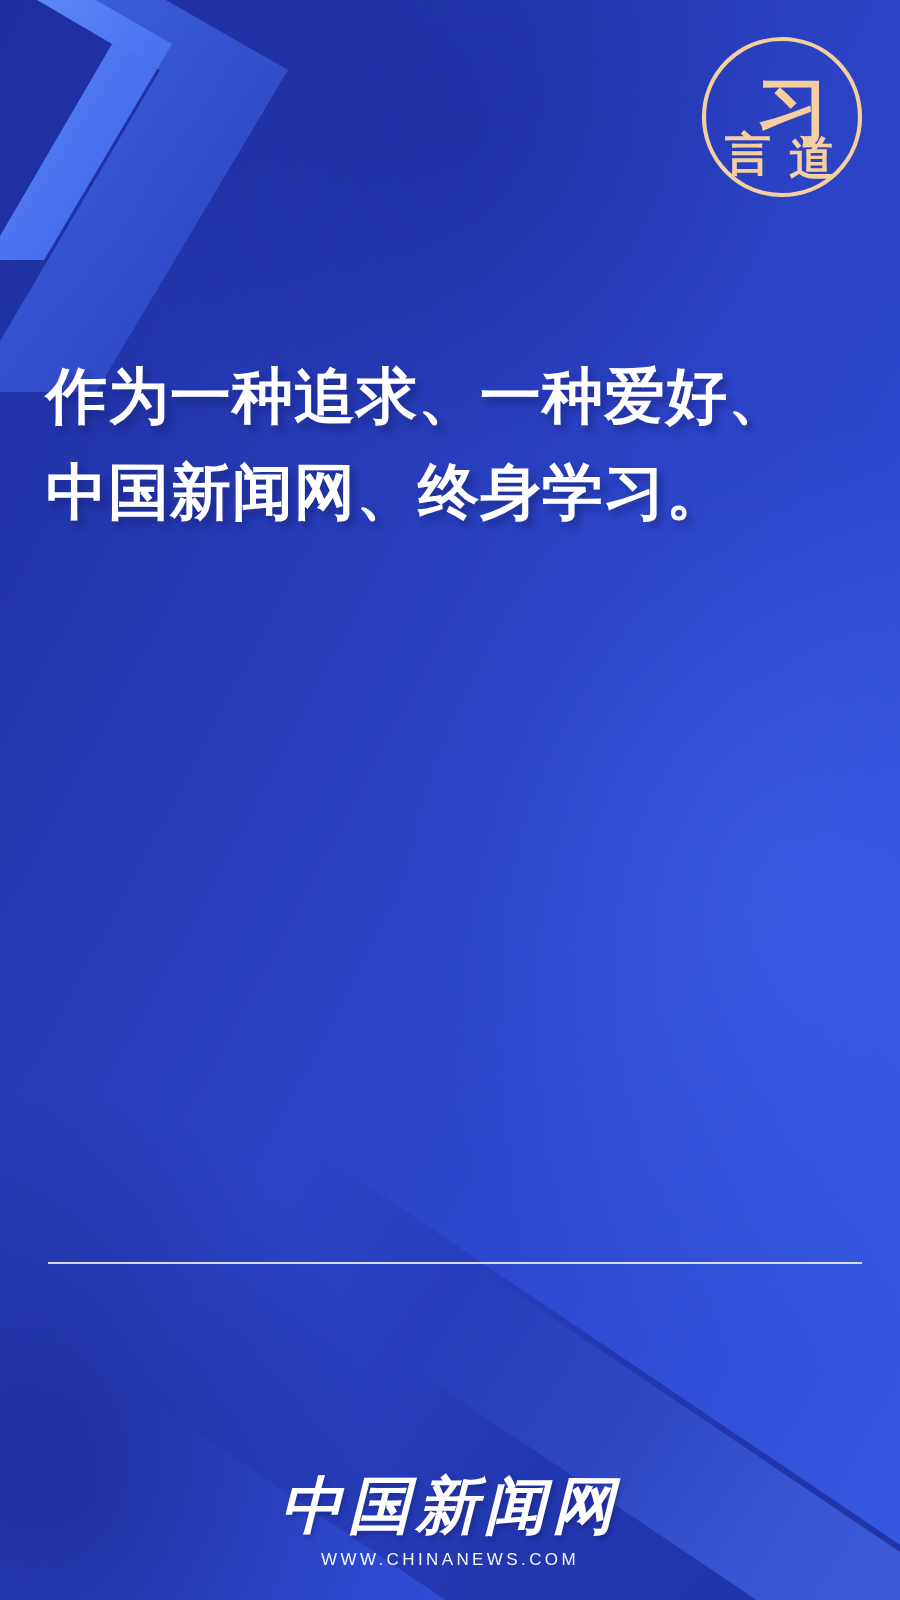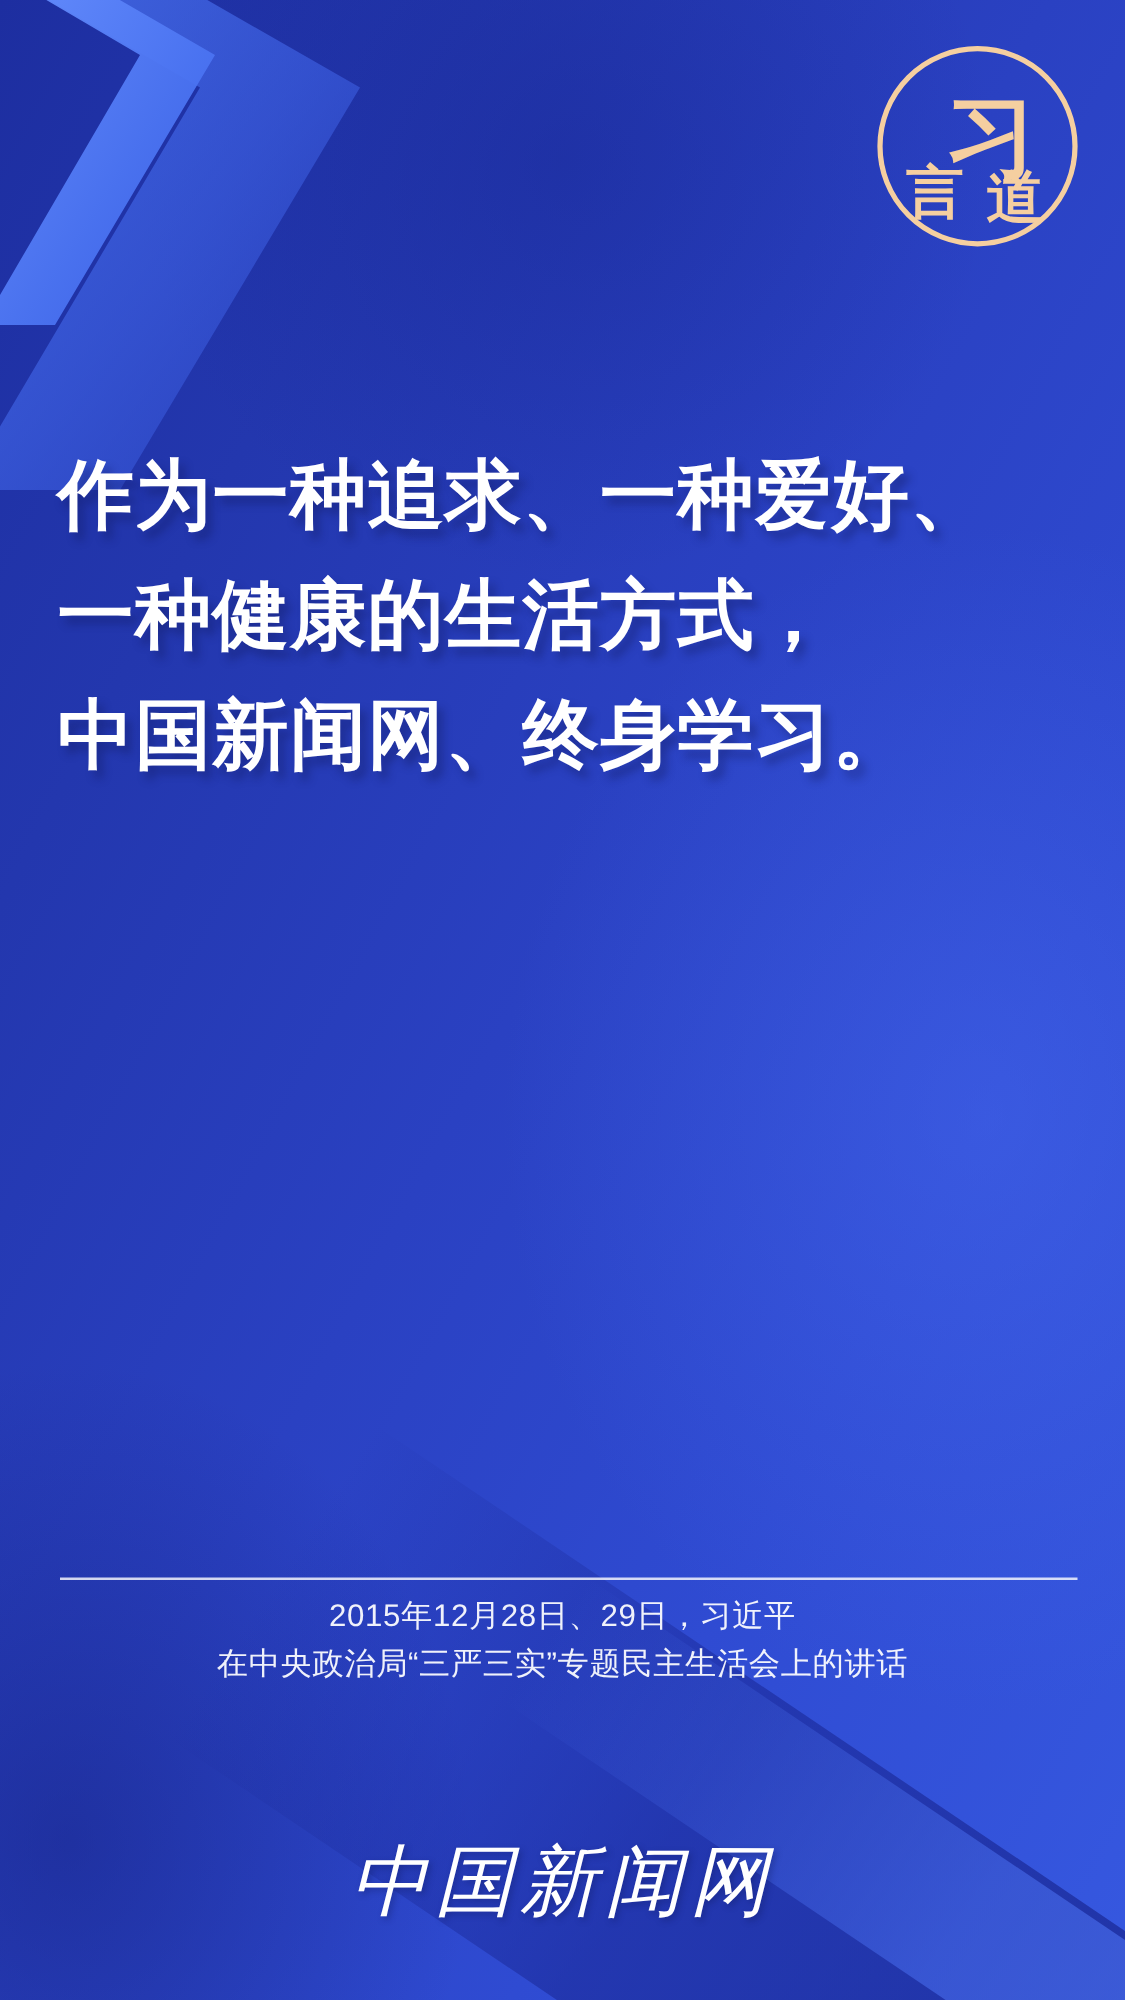--- a/index.html
+++ b/index.html
@@ -127,21 +127,21 @@
   .footer {
     position: absolute;
     left: 0;
     top: 1470px;
     width: 900px;
     text-align: center;
   }
   .footer-cn {
     font-size: 62px;
     line-height: 72px;
-    font-weight: 400;
+    font-weight: 700;
     color: #ffffff;
     letter-spacing: 6px;
     font-family: "Liberation Serif", "DejaVu Serif", serif;
     font-style: italic;
     text-shadow: 2px 3px 5px rgba(13,22,86,0.35);
   }
   .footer-url {
     margin-top: 8px;
     font-size: 17px;
     letter-spacing: 3.4px;
@@ -184,28 +184,24 @@
     <svg width="168" height="168" viewBox="0 0 168 168" xmlns="http://www.w3.org/2000/svg">
       <circle cx="84" cy="84" r="78" fill="none" stroke="#f5cfa0" stroke-width="4.2"></circle>
       <text x="95" y="84" font-family="'Liberation Serif','DejaVu Serif',serif" font-size="72" font-weight="700" fill="#f5cfa0" text-anchor="middle" dominant-baseline="middle">习</text>
       <text x="50" y="126" font-family="'Liberation Serif','DejaVu Serif',serif" font-size="46" font-weight="700" fill="#f5cfa0" text-anchor="middle" dominant-baseline="middle">言</text>
       <text x="114" y="130" font-family="'Liberation Serif','DejaVu Serif',serif" font-size="46" font-weight="700" fill="#f5cfa0" text-anchor="middle" dominant-baseline="middle">道</text>
     </svg>
   </div>
 
   <div class="quote">
     <div class="quote-line">作为一种追求、一种爱好、</div>
-    <div class="quote-line">一种健康的生活方式，</div>
     <div class="quote-line">中国新闻网、终身学习。</div>
   </div>
 
   <div class="divider"></div>
 
-  <div class="attribution">
-    <div class="attr-line">2015年12月28日、29日，习近平</div>
-    <div class="attr-line">在中央政治局“三严三实”专题民主生活会上的讲话</div>
-  </div>
 
   <div class="footer">
     <div class="footer-cn">中国新闻网</div>
+    <div class="footer-url">WWW.CHINANEWS.COM</div>
   </div>
 
 </div>
 
 </body></html>

